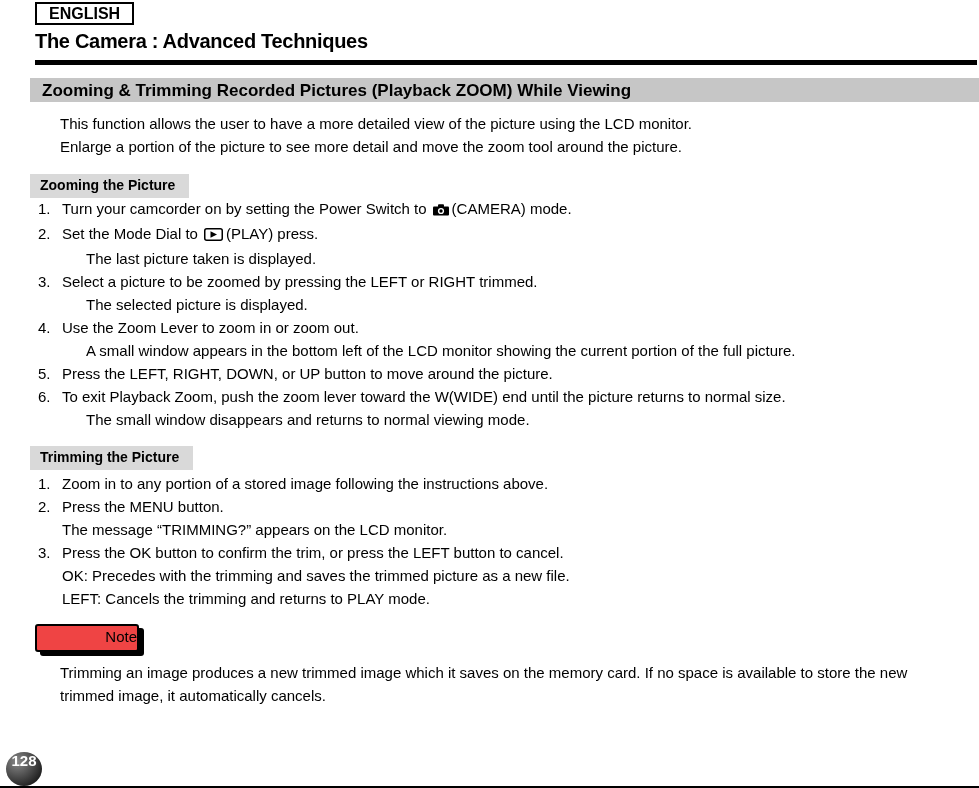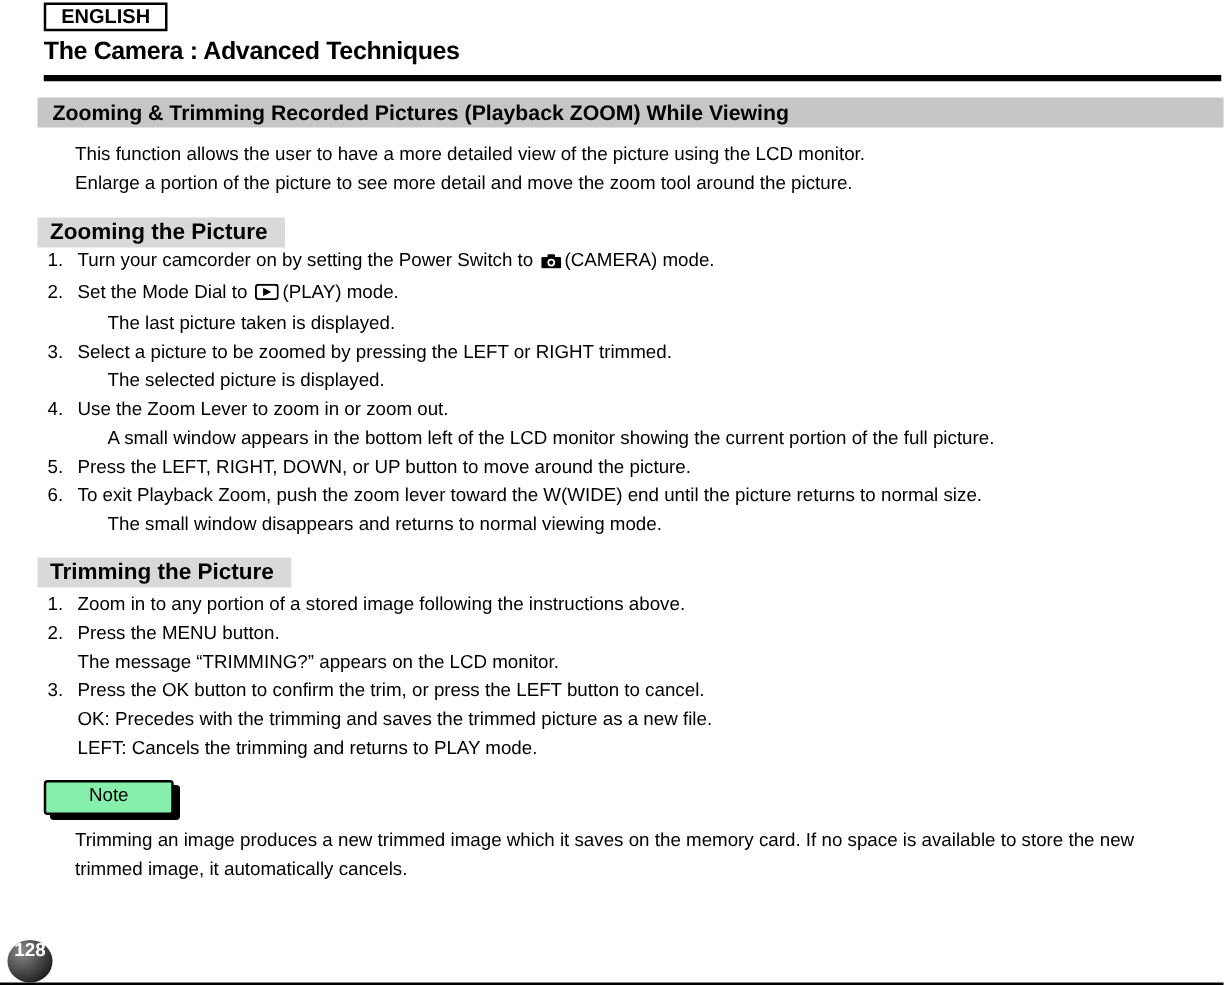--- a/index.html
+++ b/index.html
@@ -44,21 +44,21 @@
 
   .intro {
     position: absolute; top: 112px; left: 60px; right: 15px;
     line-height: 23px;
   }
 
   .subheader {
     position: absolute; left: 30px;
     display: inline-block;
     background: #d9d9d9;
-    font-weight: bold; font-size: 18px;
+    font-weight: bold; font-size: 14px;
     line-height: 21px;
     padding: 1px 14px 2px 10px;
     white-space: nowrap;
   }
   .subheader.zooming  { top: 174px; }
   .subheader.trimming { top: 446px; }
 
   .steps {
     position: absolute; left: 38px; right: 8px;
     line-height: 23px;
@@ -72,23 +72,23 @@
   .sub2 { padding-left: 24px; white-space: nowrap; }
 
   .icon { display: inline-block; margin: 0 3px 0 6px; vertical-align: -2px; }
   .icon svg { display: inline-block; vertical-align: baseline; }
 
   .note-box {
     position: absolute; top: 624px; left: 35px;
     width: 100px; height: 24px;
     border: 2px solid #000;
     border-radius: 3px;
-    background: #86efac;
+    background: #ef4444;
     box-shadow: 5px 4px 0 #000;
-    text-align: center;
+    text-align: right;
     font-size: 15px; line-height: 22px;
   }
 
   .note-text {
     position: absolute; top: 661px; left: 60px;
     width: 902px;
     line-height: 23px;
   }
 
   .page-badge {
@@ -133,21 +133,21 @@
             <rect x="5" y="0.3" width="6" height="3.2" rx="1" fill="#000"></rect>
             <circle cx="8" cy="7" r="3.1" fill="#fff"></circle>
             <circle cx="8" cy="7" r="1.7" fill="#000"></circle>
           </svg></span><span>(CAMERA) mode.</span>
     </div>
 
     <div class="step">
       <span class="num">2.</span><span>Set the Mode Dial to</span><span class="icon"><svg width="19" height="13" viewBox="0 0 19 13">
             <rect x="0.75" y="0.75" width="17.5" height="11.5" rx="2" fill="#fff" stroke="#000" stroke-width="1.5"></rect>
             <path d="M6.5 3.2 L13 6.5 L6.5 9.8 Z" fill="#000"></path>
-          </svg></span><span>(PLAY) mode.</span>
+          </svg></span><span>(PLAY) press.</span>
     </div>
     <div class="sub">The last picture taken is displayed.</div>
 
     <div class="step">
       <span class="num">3.</span><span>Select a picture to be zoomed by pressing the LEFT or RIGHT trimmed.</span>
     </div>
     <div class="sub">The selected picture is displayed.</div>
 
     <div class="step">
       <span class="num">4.</span><span>Use the Zoom Lever to zoom in or zoom out.</span>

